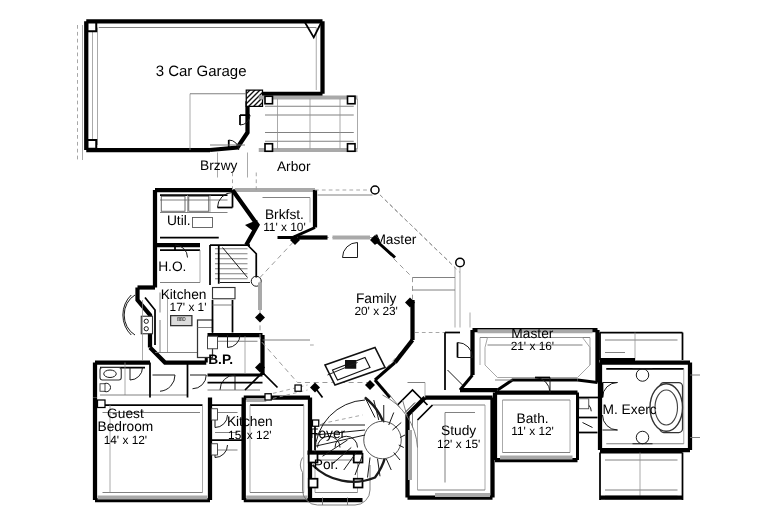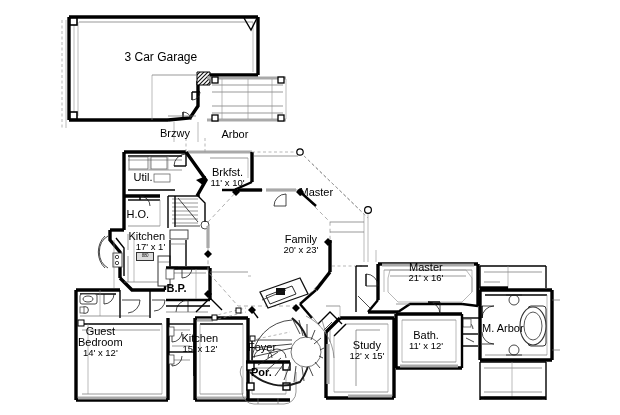--- a/index.html
+++ b/index.html
@@ -548,41 +548,41 @@
         <div class="rm-dim">20' x 23'</div>
       </div>
       <div class="rm-label" style="left: 408.5px; top: 261.5px;">
         <div class="rm-name">Master</div>
         <div class="rm-dim">21' x 16'</div>
       </div>
       <div class="rm-label" style="left: 166.5px; top: 282.5px; font-weight: bold;">
         <div class="rm-name">B.P.</div>
       </div>
       <div class="rm-label" style="left: 482px; top: 322.5px;">
-        <div class="rm-name">M. Arbor</div>
+        <div class="rm-name">M. Exerc</div>
       </div>
       <div class="rm-label" style="left: 409px; top: 329.5px;">
         <div class="rm-name">Bath.</div>
         <div class="rm-dim">11' x 12'</div>
       </div>
       <div class="rm-label" style="left: 78px; top: 326px;">
         <div class="rm-name">Guest<br>Bedroom</div>
         <div class="rm-dim">14' x 12'</div>
       </div>
       <div class="rm-label" style="left: 181.5px; top: 332.5px;">
         <div class="rm-name">Kitchen</div>
         <div class="rm-dim">15' x 12'</div>
       </div>
       <div class="rm-label" style="left: 248px; top: 341.5px;">
         <div class="rm-name">Foyer</div>
       </div>
       <div class="rm-label" style="left: 349.5px; top: 339.5px;">
         <div class="rm-name">Study</div>
         <div class="rm-dim">12' x 15'</div>
       </div>
-      <div class="rm-label" style="left: 251px; top: 366.5px; font-weight: bold;">
+      <div class="rm-label" style="left: 251px; top: 366.5px;">
         <div class="rm-name">Por.</div>
       </div>
     </div>
 
 <div class="appl-box" style="left:136px;top:252px;width:16px;height:7px;">880</div>
 
 </div>
 
 </body></html>

